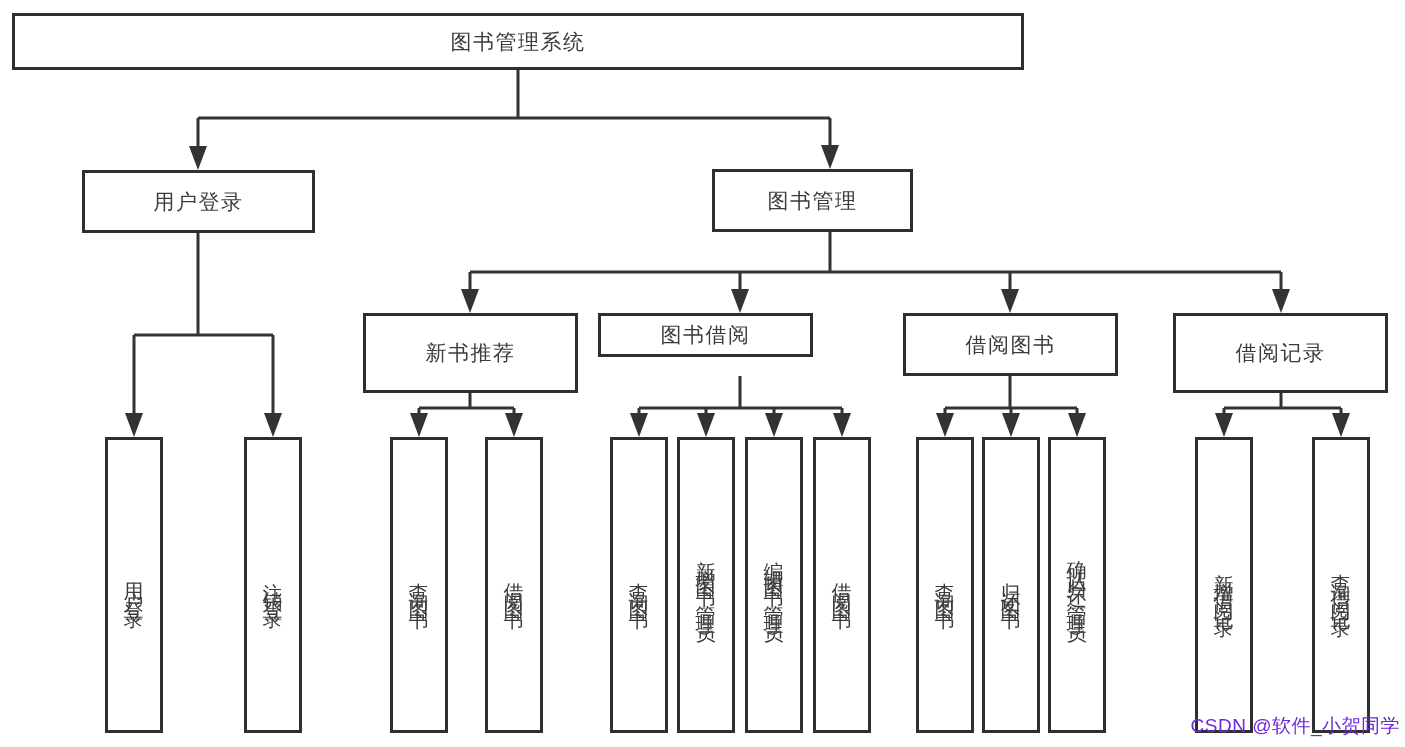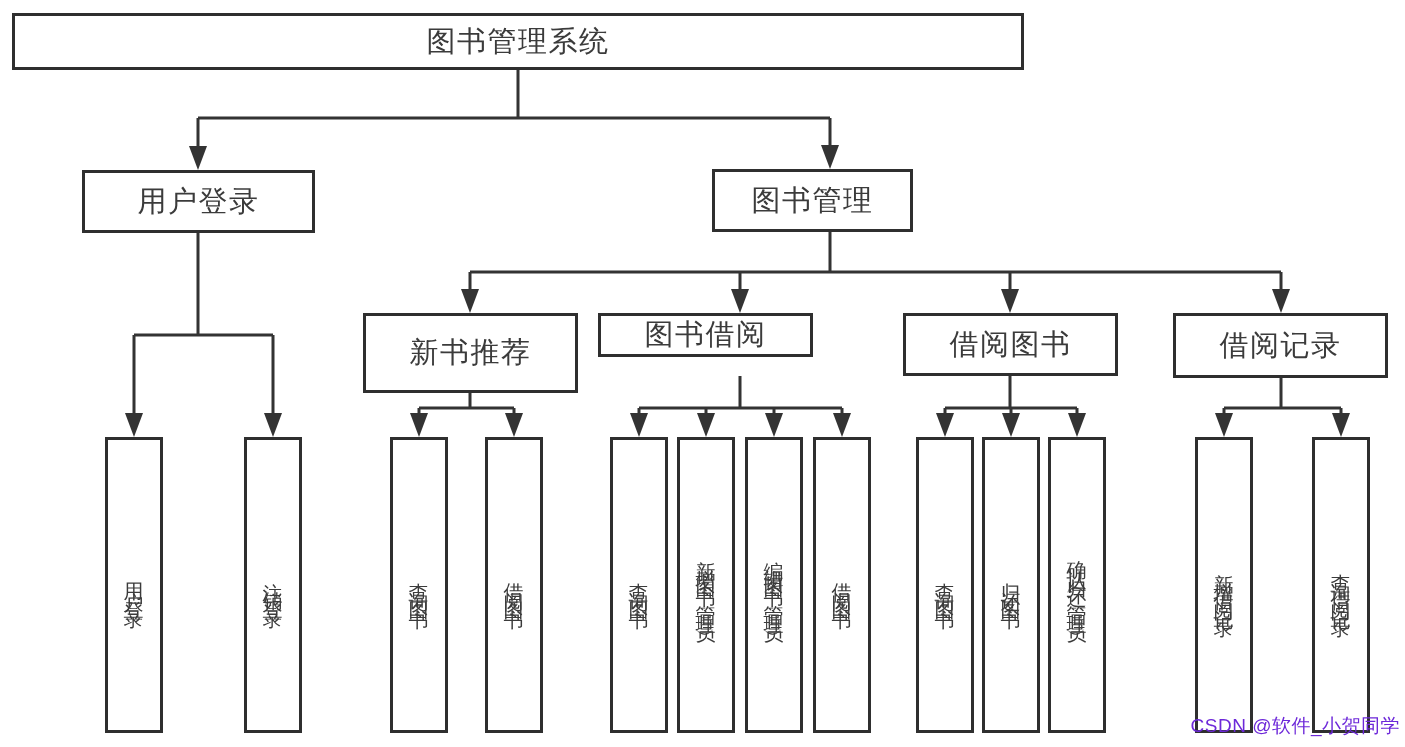--- a/index.html
+++ b/index.html
@@ -6,21 +6,21 @@
   .canvas {
     position:relative; width:1405px; height:747px; background:#ffffff;
     font-family:"Liberation Sans","DejaVu Sans",sans-serif; overflow:hidden;
   }
   .connectors { position:absolute; left:0; top:0; width:1405px; height:747px; }
   .box {
     position:absolute; background:#ffffff; border:3px solid #2f2f2f;
     box-sizing:border-box; display:flex; align-items:center; justify-content:center;
     color:#3b3b3b;
   }
-  .h-box span { font-size:29px; letter-spacing:1.5px; white-space:nowrap; }
+  .h-box span { font-size:21px; letter-spacing:1.5px; white-space:nowrap; }
   .v-box span {
     writing-mode:vertical-rl; text-orientation:mixed;
     font-size:20px; letter-spacing:9px; line-height:1;
   }
   .watermark {
     position:absolute; right:5px; bottom:8px;
     font-size:19px; color:#6d28d9; letter-spacing:0.5px; white-space:nowrap;
   }
 </style>
 </head>
@@ -73,21 +73,21 @@
 
   <div class="box h-box" style="left:363px;top:313px;width:215px;height:80px">
     <span>新书推荐</span>
   </div>
   <div class="box h-box" style="left:598px;top:313px;width:215px;height:44px">
     <span>图书借阅</span>
   </div>
   <div class="box h-box" style="left:903px;top:313px;width:215px;height:63px">
     <span>借阅图书</span>
   </div>
-  <div class="box h-box" style="left:1173px;top:313px;width:215px;height:65px">
+  <div class="box h-box" style="left:1173px;top:313px;width:215px;height:80px">
     <span>借阅记录</span>
   </div>
 
   <div class="box v-box" style="left:105px;top:437px;width:58px;height:296px">
     <span>用户登录</span>
   </div>
   <div class="box v-box" style="left:244px;top:437px;width:58px;height:296px">
     <span>注销登录</span>
   </div>
 

